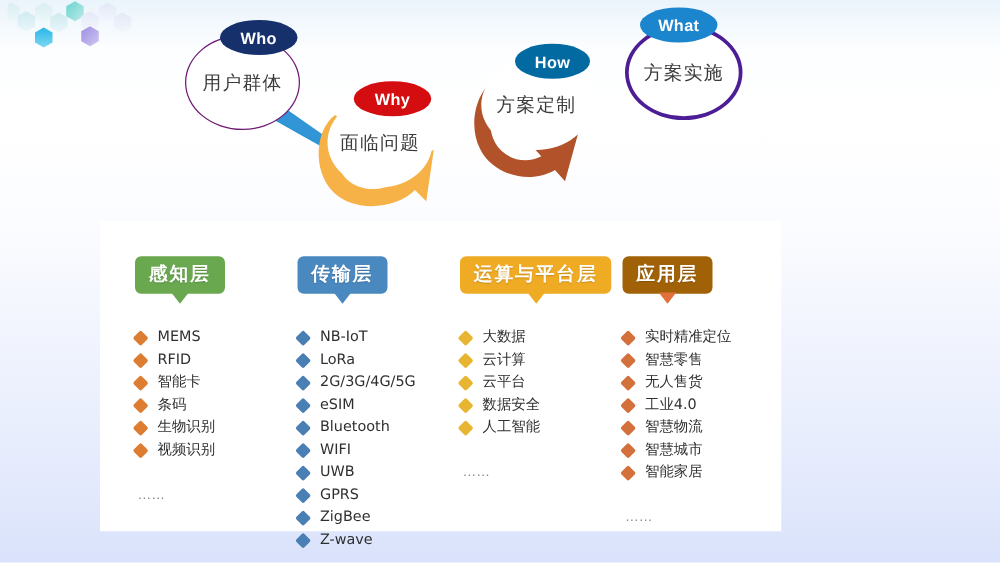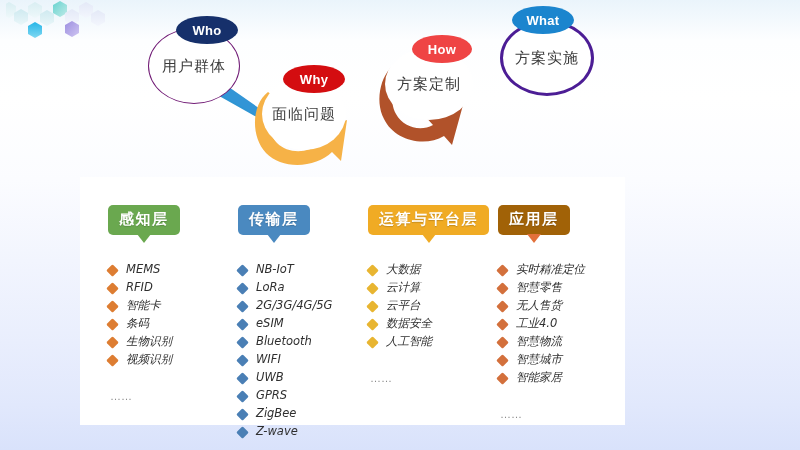--- a/index.html
+++ b/index.html
@@ -44,21 +44,21 @@
   #node-who   { left:148px; top:28px;  width:92px;  height:76px; }
   #node-who   .circle { width:92px; height:76px; border:1px solid #701a75; }
   #node-who   .badge  { left:28px; top:-12px; width:62px; height:28px; background:#16306b; }
 
   #node-why   { left:262px; top:78px;  width:84px;  height:72px; }
   #node-why   .circle { width:84px; height:72px; border:0 solid transparent; }
   #node-why   .badge  { left:21px; top:-13px; width:62px; height:28px; background:#d40d10; }
 
   #node-how   { left:385px; top:48px;  width:88px;  height:72px; }
   #node-how   .circle { width:88px; height:72px; border:0 solid transparent; }
-  #node-how   .badge  { left:27px; top:-13px; width:60px; height:28px; background:#ef4444; }
+  #node-how   .badge  { left:27px; top:-13px; width:60px; height:28px; background:#0369a1; }
 
   #node-what  { left:500px; top:20px;  width:94px;  height:76px; }
   #node-what  .circle { width:94px; height:76px; border:3px solid #4c1d95; }
   #node-what  .badge  { left:12px; top:-14px; width:62px; height:28px; background:#1b85ce; }
 
   
   .panel {
     position:absolute; left:80px; top:177px; width:545px; height:248px;
     background:#ffffff;
   }
@@ -86,21 +86,20 @@
   .head-yellow { background:#f0ab24; color:#f0ab24; }
   .head-orange { background:#a16207; color:#e2703a; }
   .col-head span { color:#ffffff;margin-top:48px; }
 
   .items { margin-top:26px; }
   .item {
     display:flex; align-items:center;
     font-size:11.5px; color:#2f2f2f; line-height:1;
     height:18px;
     font-family:"DejaVu Sans","Liberation Sans",sans-serif;
-    font-style:italic;
   }
   .item .dot {
     width:9px; height:9px; margin-right:9px; flex:0 0 9px;
     transform:rotate(45deg);
     border-radius:1.5px;
   }
   .dot-green  { background:#dd7d32; }
   .dot-blue   { background:#4a7fb5; }
   .dot-yellow { background:#e8b531; }
   .dot-orange { background:#d3703c; }

